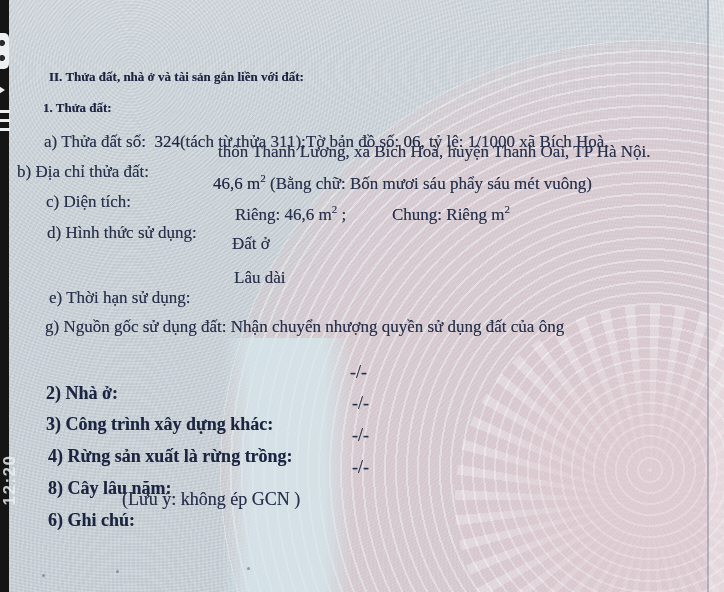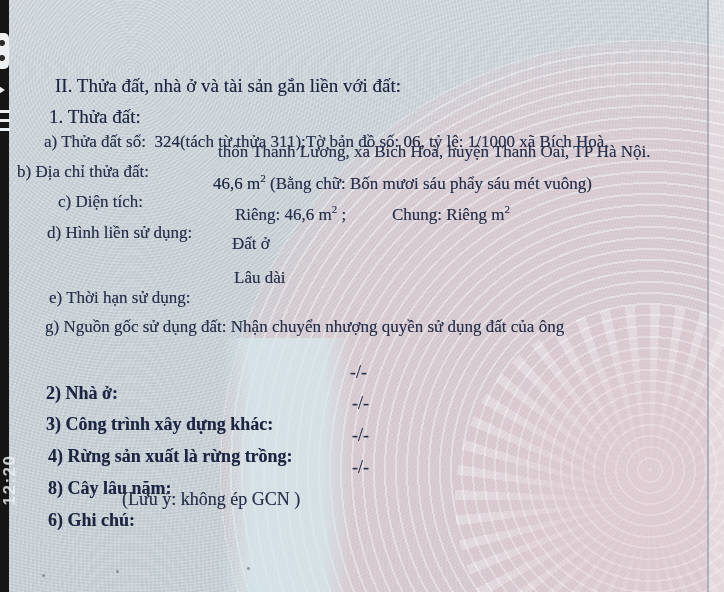--- a/index.html
+++ b/index.html
@@ -40,21 +40,21 @@
   .timestamp{position:absolute;left:-32px;top:470px;width:84px;height:20px;z-index:6;
     transform:rotate(-90deg);text-align:center;
     font-family:"Liberation Sans","DejaVu Sans",sans-serif;font-size:17px;font-weight:bold;
     letter-spacing:1.5px;color:rgba(236,243,247,0.82);}
   
   .line{position:absolute;left:0;width:724px;white-space:pre;font-size:17px;color:#27304b;
     text-shadow:0 0 0.6px rgba(35,45,75,0.5);z-index:3;}
   .lab{display:inline-block;}
   .at{position:absolute;top:0;}
   .b{font-weight:normal;color:#1b2440;}
-  .h1{font-size:19px;font-weight:normal;color:#1b2440;}
+  .h1{font-size:13px;font-weight:bold;color:#1b2440;}
   .h2{font-size:18px;font-weight:bold;color:#1b2440;}
   sup{font-size:11px;}
 </style>
 </head>
 <body>
 
 <div class="page">
 
   <div class="pink-wash"></div>
   <div class="emblem-rings"></div>
@@ -82,26 +82,26 @@
   <div class="line" style="top:112px">
     <span class="lab" style="margin-left:27px">a) Thửa đất số:  </span><span class="b">324</span><span>(tách từ thửa 311);Tờ bản đồ số: </span><span class="b">06,</span><span> tỷ lệ: 1/1000 xã Bích Hoà.</span>
   </div>
 
   <div class="line" style="top:142px">
     <span class="lab" style="">b) Địa chỉ thửa đất:</span>
     <span class="at" style="left:218px">thôn Thanh Lương, xã Bích Hoà, huyện Thanh Oai, TP Hà Nội.</span>
   </div>
 
   <div class="line" style="top:172px">
-    <span class="lab" style="margin-left:41px">c) Diện tích:</span>
+    <span class="lab" style="margin-left:29px">c) Diện tích:</span>
     <span class="at" style="left:213px"><span class="b">46,6 m</span><sup class="b">2</sup><span> (Bằng chữ: Bốn mươi sáu phẩy sáu mét vuông)</span></span>
   </div>
 
   <div class="line" style="top:203px">
-    <span class="lab" style="margin-left:30px">d) Hình liền sử dụng:</span>
+    <span class="lab" style="margin-left:30px">d) Hình thức sử dụng:</span>
     <span class="at" style="left:235px"><span>Riêng: 46,6 m</span><sup>2</sup><span> ;</span></span>
     <span class="at" style="left:392px"><span>Chung: Riêng m</span><sup>2</sup></span>
   </div>
 
   <div class="line" style="top:234px">
     <span class="at" style="left:232px">Đất ở</span>
   </div>
 
   <div class="line" style="top:268px">
     <span class="lab" style="margin-left:32px">e) Thời hạn sử dụng:</span>

